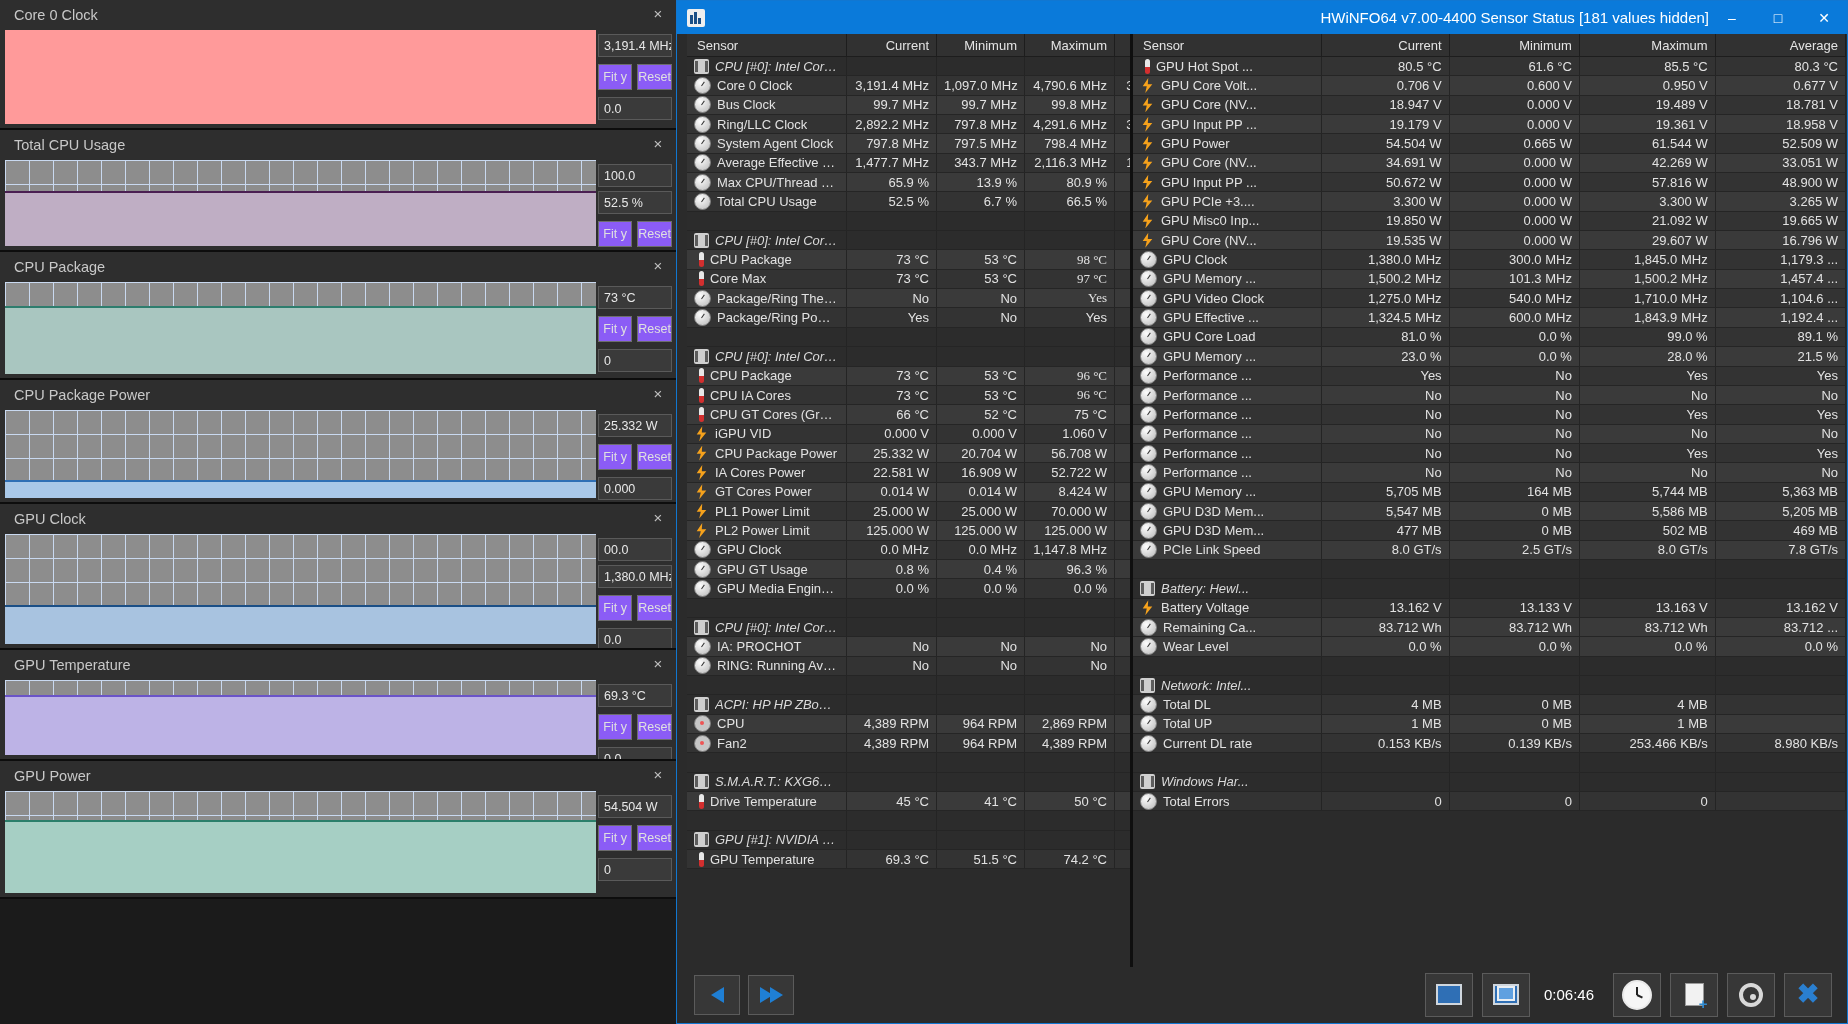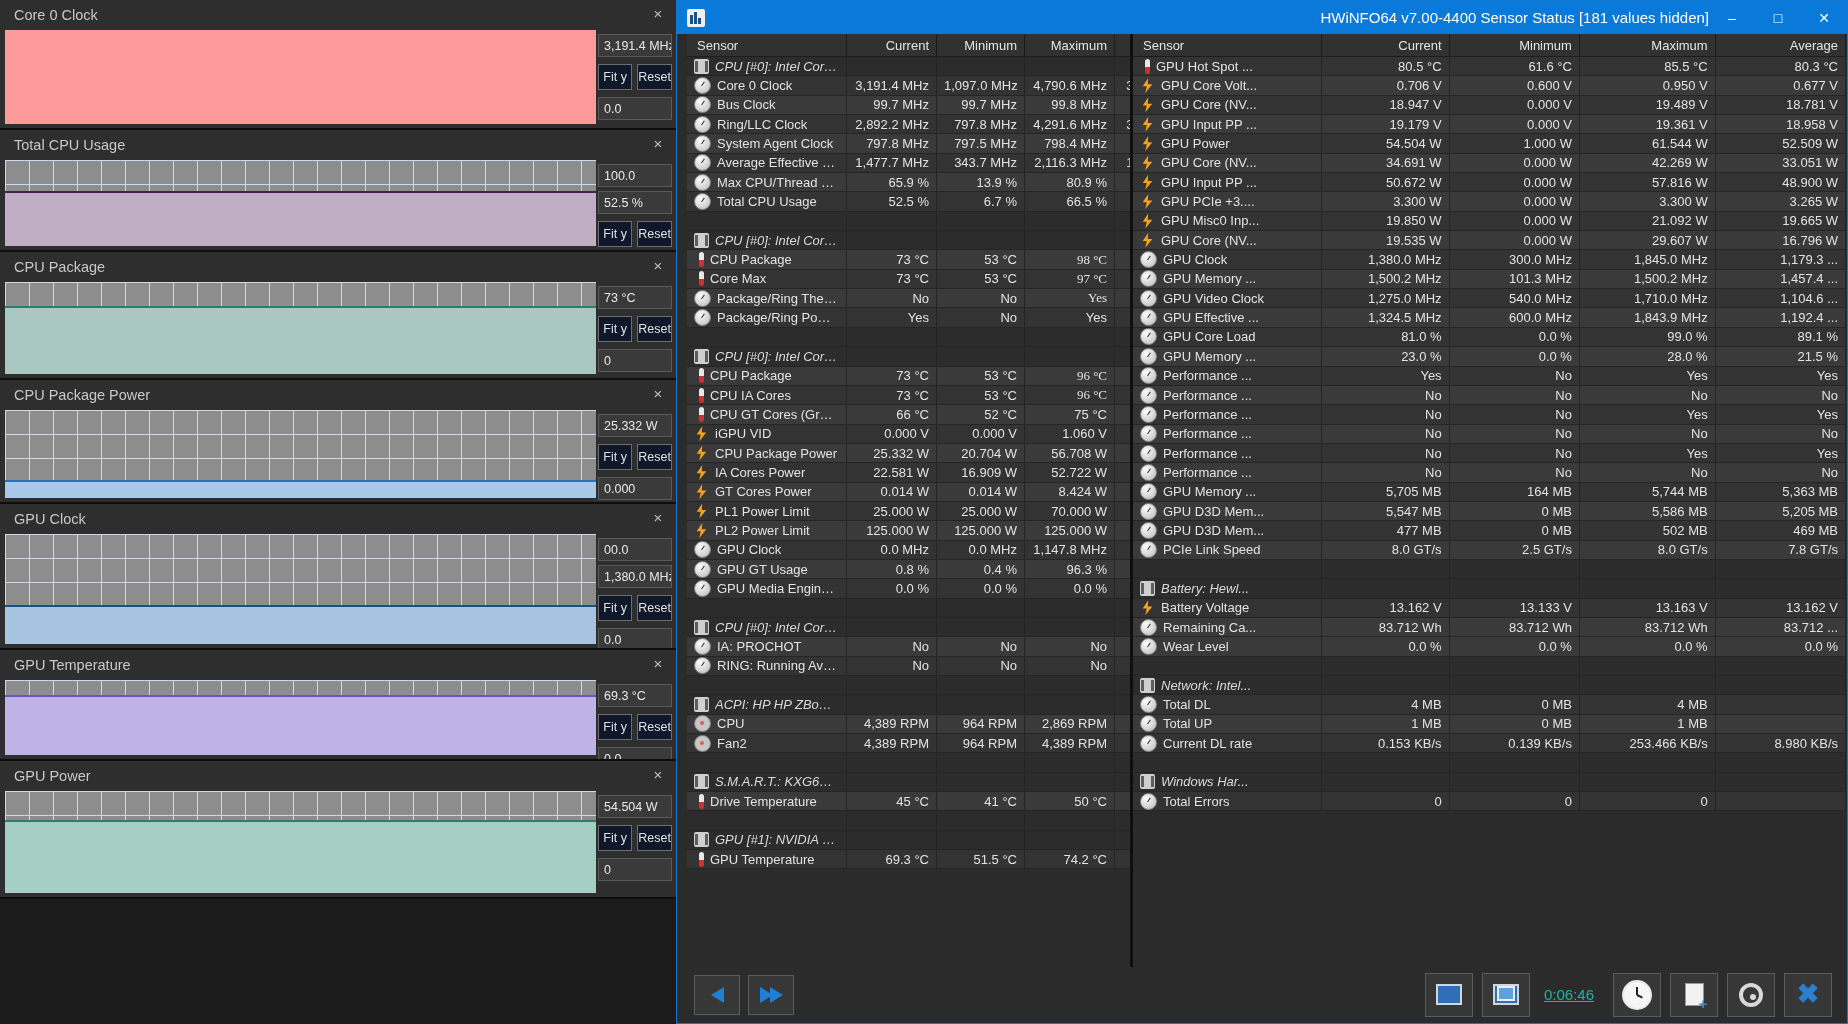--- a/index.html
+++ b/index.html
@@ -12,21 +12,21 @@
   .gtitle{height:30px;line-height:30px;padding-left:14px;color:#c8c8c8;font-size:14.5px;background:#2e2e2e;}
   .gclose{position:absolute;right:8px;top:4px;width:20px;height:20px;line-height:20px;text-align:center;color:#c0c0c0;font-size:15px;cursor:pointer;}
   .gbody{position:relative;height:0;}
   .plot{position:absolute;left:5px;top:0;right:80px;bottom:4px;background:#8d8d8d;
         background-image:linear-gradient(to right,#c9d9f0 1px,transparent 1px),linear-gradient(to bottom,#c9d9f0 1px,transparent 1px);
         background-size:24px 24px;overflow:hidden;}
   .fillband{position:absolute;left:0;bottom:0;width:100%;}
   .side{position:absolute;right:4px;top:0;width:74px;}
   .valbox{margin-top:4px;height:23px;line-height:23px;background:#3a3a3a;border:1px solid #5a5a5a;color:#e8e8e8;font-size:12.5px;padding:0 5px;box-sizing:border-box;text-align:left;white-space:nowrap;overflow:hidden;}
   .btnrow{margin-top:7px;display:flex;gap:5px;}
-  .gbtn{flex:1;height:24px;line-height:24px;text-align:center;background:#0f172a;border:1px solid #6d6d6d;color:#e0e0e0;font-size:12.5px;cursor:pointer;}
+  .gbtn{flex:1;height:24px;line-height:24px;text-align:center;background:#8b5cf6;border:1px solid #6d6d6d;color:#e0e0e0;font-size:12.5px;cursor:pointer;}
   .botbox{margin-top:7px;}
 
   
   .hw{position:absolute;left:676px;top:0;width:1172px;height:1024px;background:#2b2b2b;border:1px solid #1177d1;box-sizing:border-box;}
   .titlebar{height:33px;background:#0a7ada;display:flex;align-items:center;}
   .tbicon{width:18px;height:18px;margin-left:10px;margin-right:9px;position:relative;background:#efefef;border-radius:2px;}
   .tbicon i{position:absolute;bottom:3px;width:3px;background:#1b4f86;}
   .tbtitle{color:#fff;font-size:15px;flex:1;text-align:right;}
   .wbtns{display:flex;height:33px;}
   .wbtn{width:46px;height:33px;display:flex;align-items:center;justify-content:center;color:#fff;font-size:14px;cursor:pointer;}
@@ -62,21 +62,21 @@
 
   
   .bottombar{position:absolute;left:1px;right:1px;bottom:1px;height:55px;background:#2b2b2b;display:flex;align-items:center;}
   .navbtn{width:44px;height:38px;background:#373737;border:1px solid #5b5b5b;display:flex;align-items:center;justify-content:center;cursor:pointer;}
   .arrow{width:0;height:0;border-top:8px solid transparent;border-bottom:8px solid transparent;}
   .arrow.l{border-right:13px solid #1f7fd4;}
   .arrow.r{border-left:13px solid #1f7fd4;}
   .dbl{display:flex;}
   .spacer{flex:1;}
   .tbb{width:46px;height:42px;background:#373737;border:1px solid #5b5b5b;margin-left:9px;display:flex;align-items:center;justify-content:center;cursor:pointer;position:relative;}
-  .timetxt{color:#14b8a6;font-size:15px;margin:0 10px 0 4px;text-decoration:underline;}
+  .timetxt{color:#ffffff;font-size:15px;margin:0 10px 0 4px;}
   .clockface{width:26px;height:26px;border-radius:50%;border:2px solid #e9e9e9;background:#f6f6f6;position:relative;}
   .clockface i{position:absolute;background:#222;left:50%;top:50%;transform-origin:bottom;}
   .xmark{color:#2a7fd0;font-size:27px;font-weight:bold;line-height:1;}
   .gear{width:24px;height:24px;border-radius:50%;border:4px solid #d8d8d8;box-sizing:border-box;position:relative;}
   .gear:after{content:"";position:absolute;left:7px;top:7px;width:6px;height:6px;border-radius:50%;background:#d8d8d8;}
   .scr{width:22px;height:17px;background:#2f6fb5;border:2px solid #cfd6dd;position:relative;}
   .scr2{position:absolute;right:2px;bottom:2px;width:14px;height:11px;background:#5fa0e0;border:2px solid #e9eef3;}
   .doc{width:17px;height:21px;background:#f2f2f2;border:1px solid #9a9a9a;position:relative;}
   .doc:after{content:"+";position:absolute;right:-5px;bottom:-4px;color:#2f8ad0;font-size:15px;font-weight:bold;line-height:10px;}
 </style>
@@ -805,21 +805,21 @@
                 <td class="">18.958 V</td>
               </tr>
               <tr class="odd">
                 <td class="name">
                   <span class="nm">
                     <span class="ic bolt"></span>
                     <span class="lbl">GPU Power</span>
                   </span>
                 </td>
                 <td class="">54.504 W</td>
-                <td class="">1.000 W</td>
+                <td class="">0.665 W</td>
                 <td class="">61.544 W</td>
                 <td class="">52.509 W</td>
               </tr>
               <tr class="even">
                 <td class="name">
                   <span class="nm">
                     <span class="ic bolt"></span>
                     <span class="lbl">GPU Core (NV...</span>
                   </span>
                 </td>

